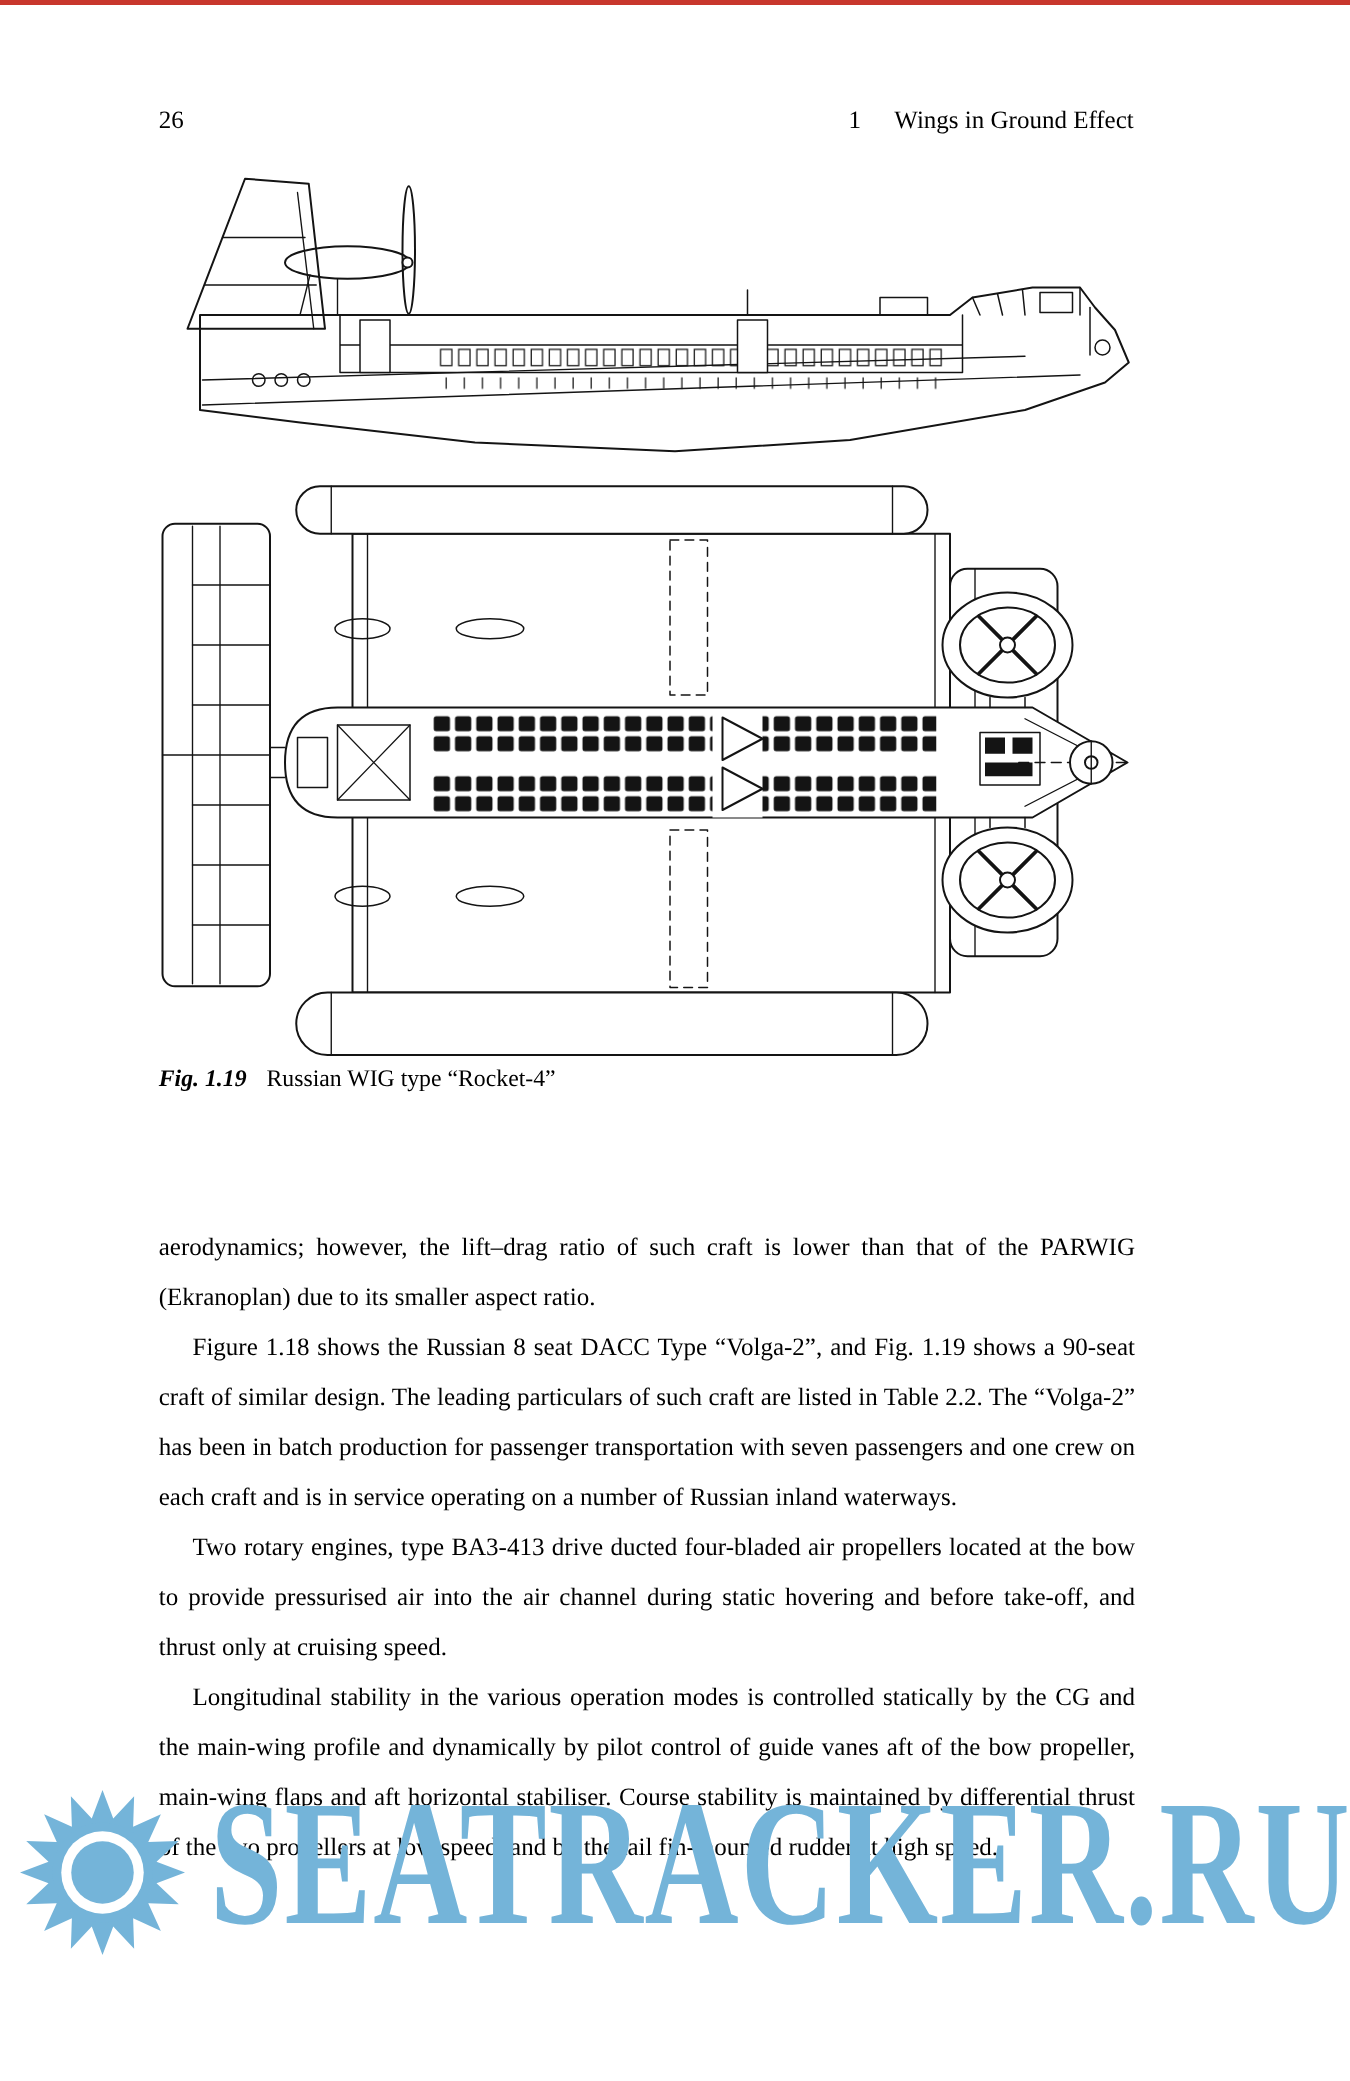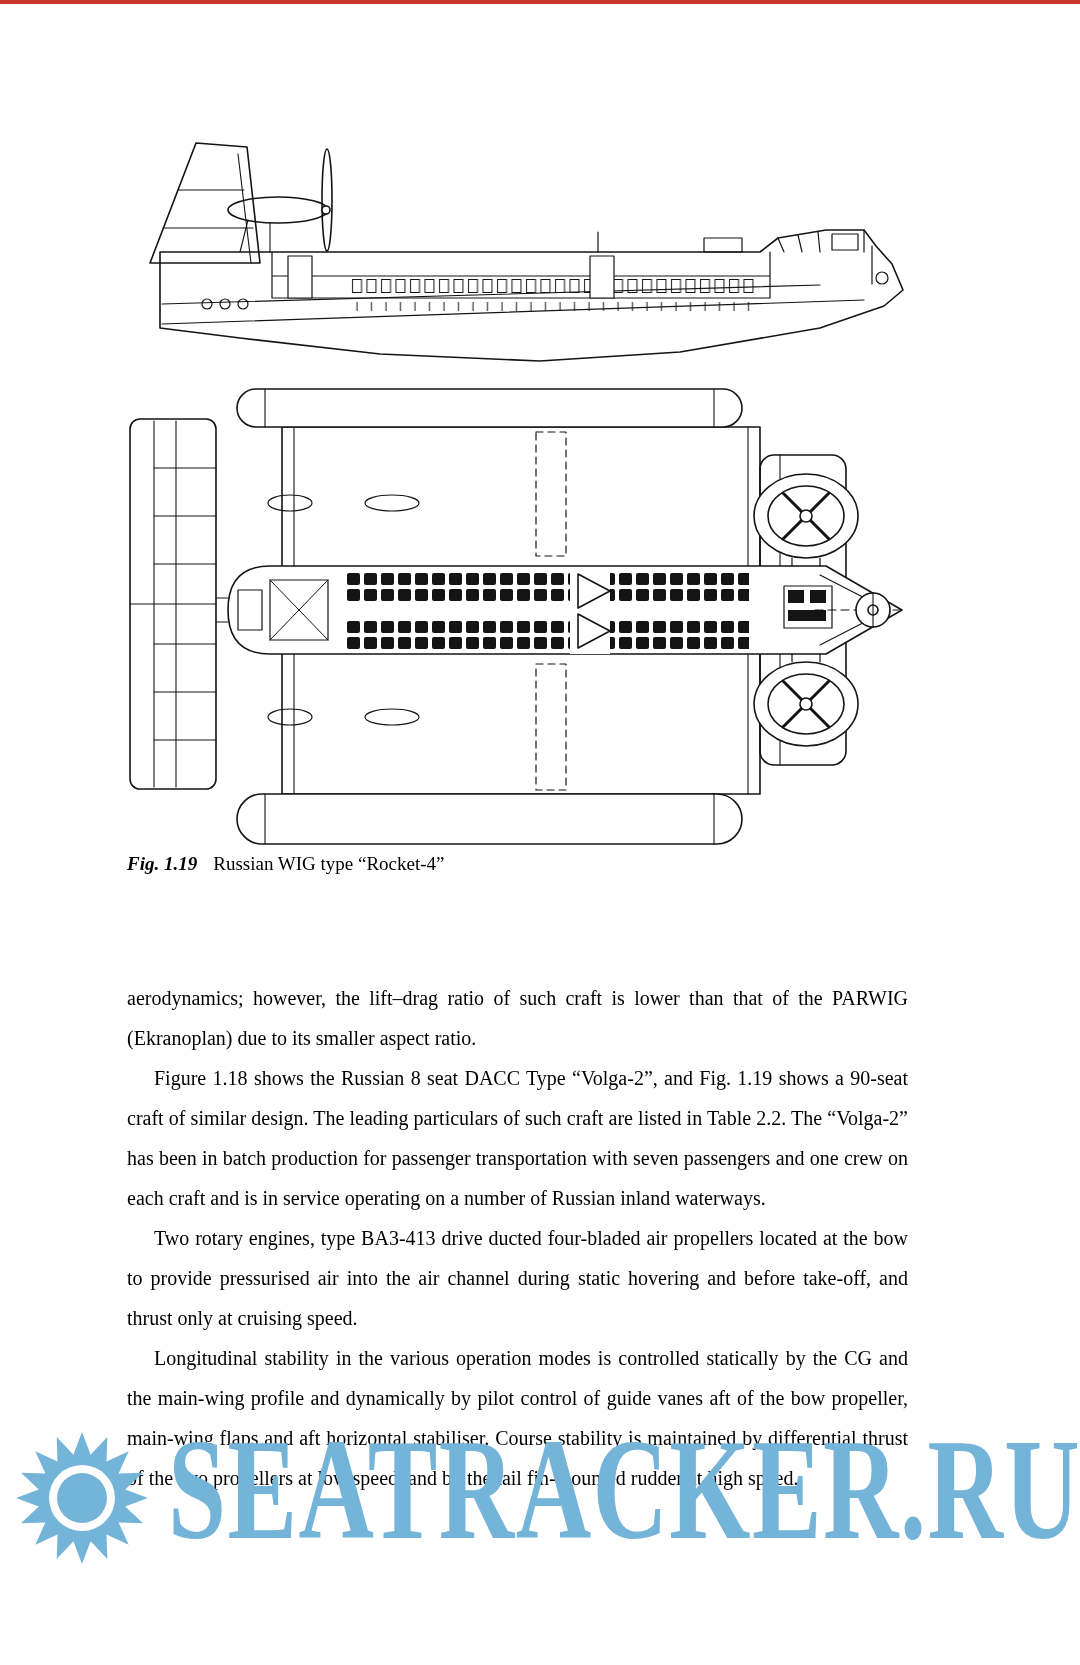--- a/index.html
+++ b/index.html
@@ -37,20 +37,27 @@
     transform:scaleX(0.73);transform-origin:left top;
   }
 </style>
 </head>
 <body>
 
 <div class="page">
 
   <div class="top-bar"></div>
 
+  <header class="running-header">
+    <span>26</span>
+    <span class="chapter-group">
+      <span class="chapter-number">1</span>
+      <span class="chapter-title">Wings in Ground Effect</span>
+    </span>
+  </header>
 
   <figure class="figure-area" style="margin:0">
     <svg width="790" height="722" viewBox="0 0 790 722">
       <defs>
         <pattern id="winpat" x="230" y="150" width="14.5" height="17" patternUnits="userSpaceOnUse">
           <rect x="2.5" y="1.5" width="9" height="13" fill="none" stroke="#141414" stroke-width="1"></rect>
         </pattern>
         <pattern id="tickpat" x="230" y="172" width="14.5" height="13" patternUnits="userSpaceOnUse">
           <path d="M7 2 V11" stroke="#141414" stroke-width="1" fill="none"></path>
         </pattern>

